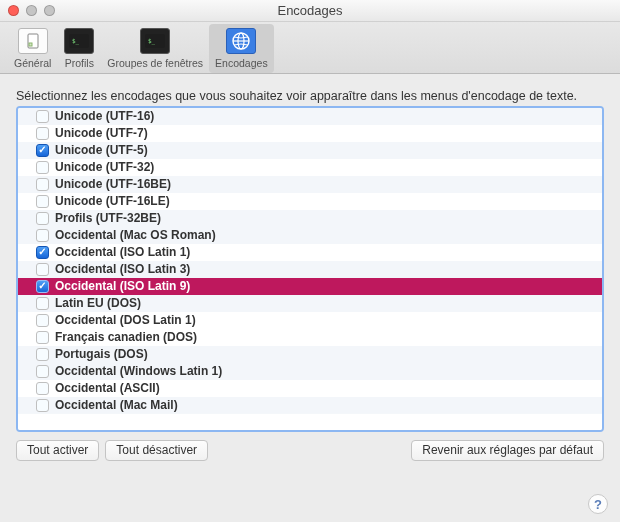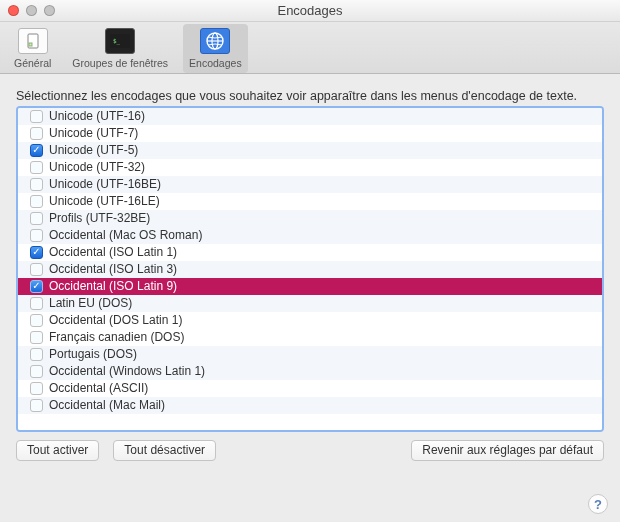--- a/index.html
+++ b/index.html
@@ -40,21 +40,21 @@
     left: 0; right: 0;
     text-align: center;
     font-size: 13px;
     color: #444;
     pointer-events: none;
   }
   
   .toolbar {
     display: flex;
     padding: 2px 8px 0 8px;
-    gap: 9px;
+    gap: 0;
     background: linear-gradient(#e8e8e8, #dcdcdc);
     border-bottom: 1px solid #b9b9b9;
   }
   .tool-item {
     display: flex;
     flex-direction: column;
     align-items: center;
     padding: 4px 6px 4px 6px;
     border-radius: 4px;
     font-size: 10.5px;
@@ -103,23 +103,24 @@
   }
   .list-scroll {
     position: absolute;
     inset: 0;
     overflow-y: auto;
   }
   .row {
     display: flex;
     align-items: center;
     height: 17px;
-    padding: 0 12px;
+    padding: 0 18px;
     font-size: 12px;
     color: #333;
+    font-weight: bold;
   }
   .row.alt { background: #f3f6fa; }
   .row.selected {
     background: #be185d;
     color: #fff;
   }
   .chk {
     width: 13px; height: 13px;
     border: 1px solid #bfbfbf;
     border-radius: 3px;
@@ -150,21 +151,21 @@
     height: 18px;
     background: linear-gradient(rgba(255,255,255,0), rgba(255,255,255,0.97));
     pointer-events: none;
   }
 
   
   .btn-row {
     display: flex;
     align-items: flex-start;
     margin-top: 8px;
-    gap: 14px;
+    gap: 6px;
   }
   .btn {
     background: linear-gradient(#fdfdfd, #f1f1f1);
     border: 1px solid #c4c4c4;
     border-radius: 4px;
     padding: 2px 10px;
     font-size: 12px;
     color: #333;
     cursor: default;
     height: 21px;
@@ -209,20 +210,29 @@
 
   <div class="toolbar" id="toolbar">
       <div class="tool-item">
         <div class="tool-icon ">
           <svg width="16" height="16" viewBox="0 0 16 16">
             <rect x="3" y="1" width="10" height="14" rx="1" fill="#fff" stroke="#888"></rect>
             <rect x="4" y="10" width="3" height="3" fill="#d2e7c3" stroke="#8ab36d"></rect>
           </svg>
         </div>
         <div class="tool-label">Général</div>
+      </div>
+      <div class="tool-item">
+        <div class="tool-icon dark">
+          <svg width="20" height="14" viewBox="0 0 20 14">
+            <rect x="0" y="0" width="20" height="14" rx="2" fill="#1e1e1e"></rect>
+            <text x="3" y="9" font-size="6" fill="#7fe37f" font-family="monospace">$_</text>
+          </svg>
+        </div>
+        <div class="tool-label">Profils</div>
       </div>
       <div class="tool-item">
         <div class="tool-icon dark">
           <svg width="20" height="14" viewBox="0 0 20 14">
             <rect x="0" y="0" width="20" height="14" rx="2" fill="#1e1e1e"></rect>
             <text x="3" y="9" font-size="6" fill="#7fe37f" font-family="monospace">$_</text>
           </svg>
         </div>
         <div class="tool-label">Groupes de fenêtres</div>
       </div>

